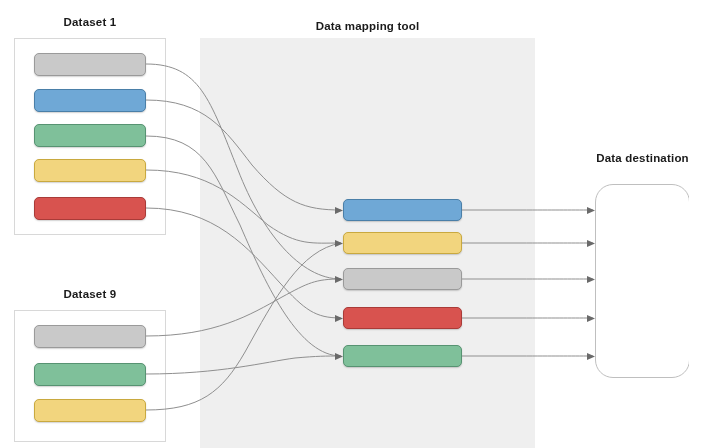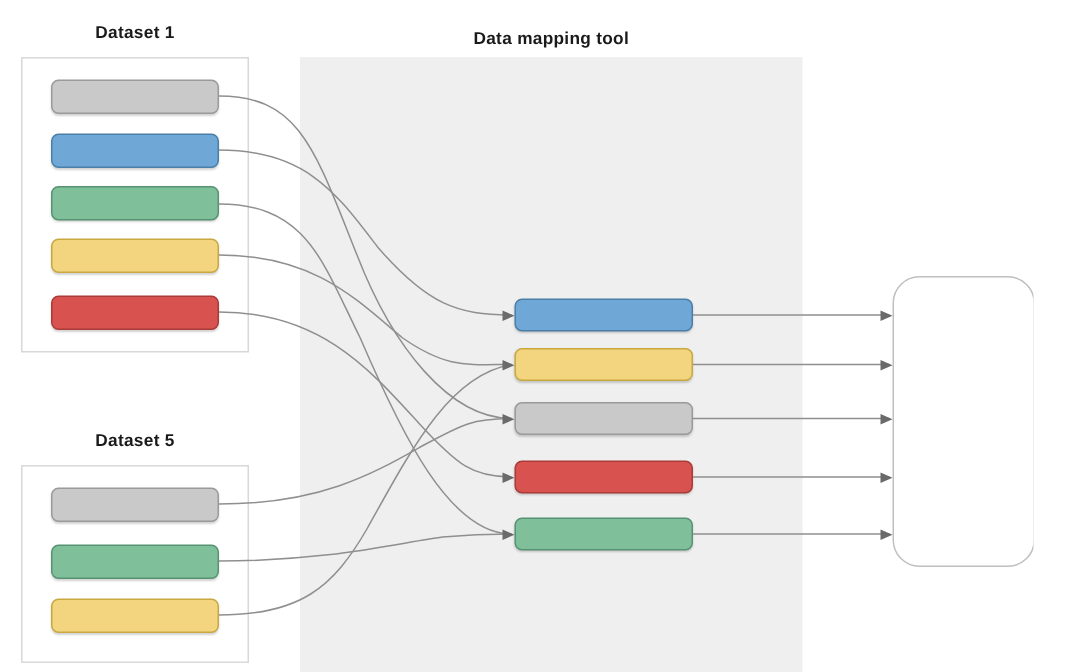--- a/index.html
+++ b/index.html
@@ -85,22 +85,23 @@
   #links .arrowhead { fill: #6a6a6a; stroke: none; }
 </style>
 </head>
 <body>
 
 <div id="canvas">
 
   <div id="mapping-panel"></div>
 
   <div class="panel-title" id="title-dataset-1">Dataset 1</div>
-  <div class="panel-title" id="title-dataset-2">Dataset 5</div>
+  <div class="panel-title" id="title-dataset-2">Dataset 9</div>
   <div class="panel-title" id="title-mapping">Data mapping tool</div>
+  <div class="panel-title" id="title-destination">Data destination</div>
 
   <div class="dataset-container" id="dataset-1-container"></div>
   <div class="dataset-container" id="dataset-2-container"></div>
 
   <div id="destination-box"></div>
 
   <div class="field src-field f-gray" style="top:53px;"></div>
   <div class="field src-field f-blue" style="top:89px;"></div>
   <div class="field src-field f-green" style="top:124px;"></div>
   <div class="field src-field f-yellow" style="top:159px;"></div>

